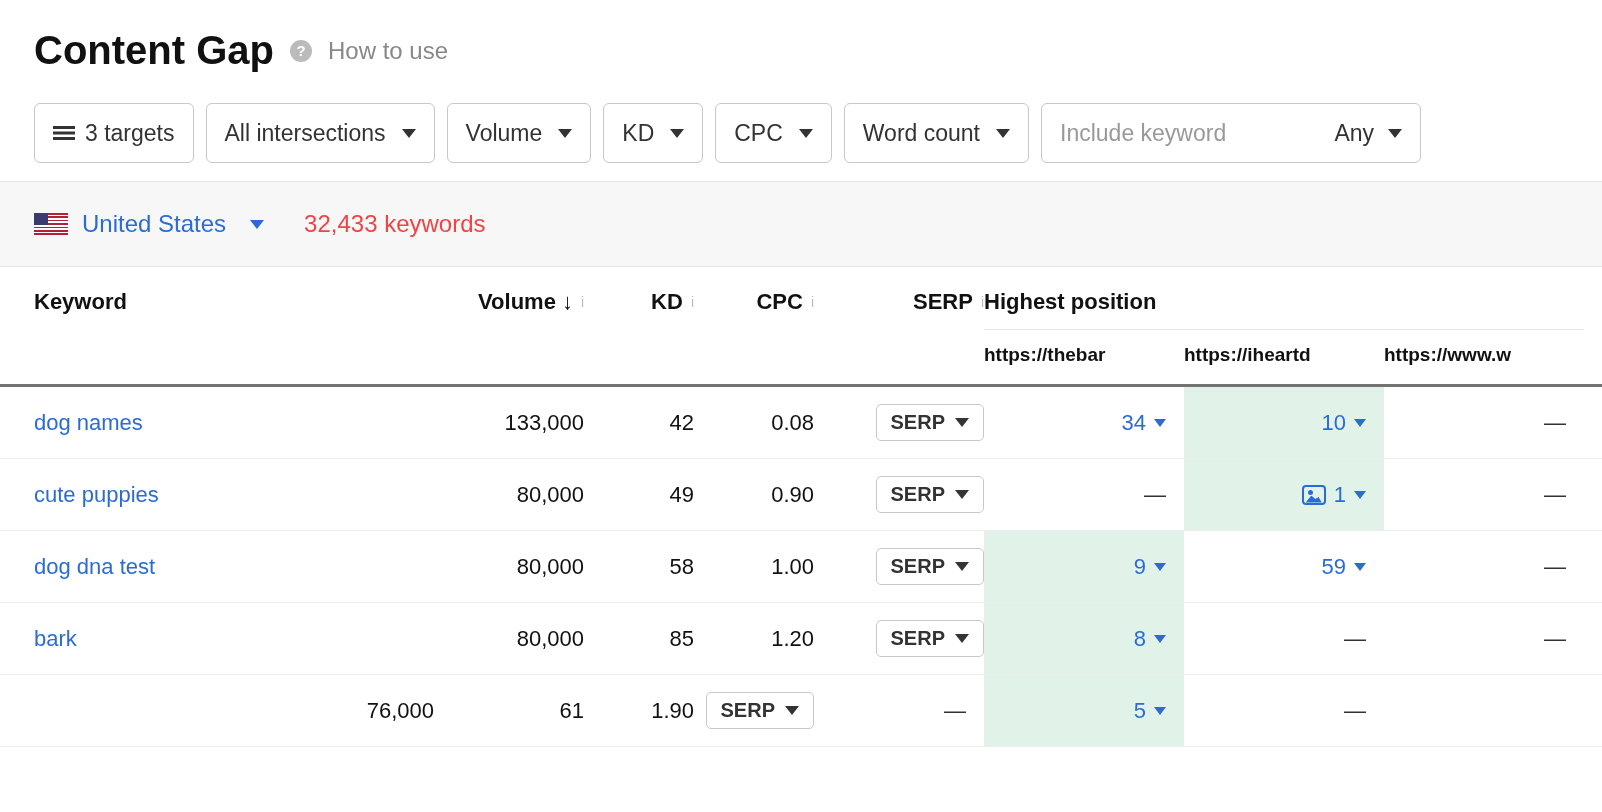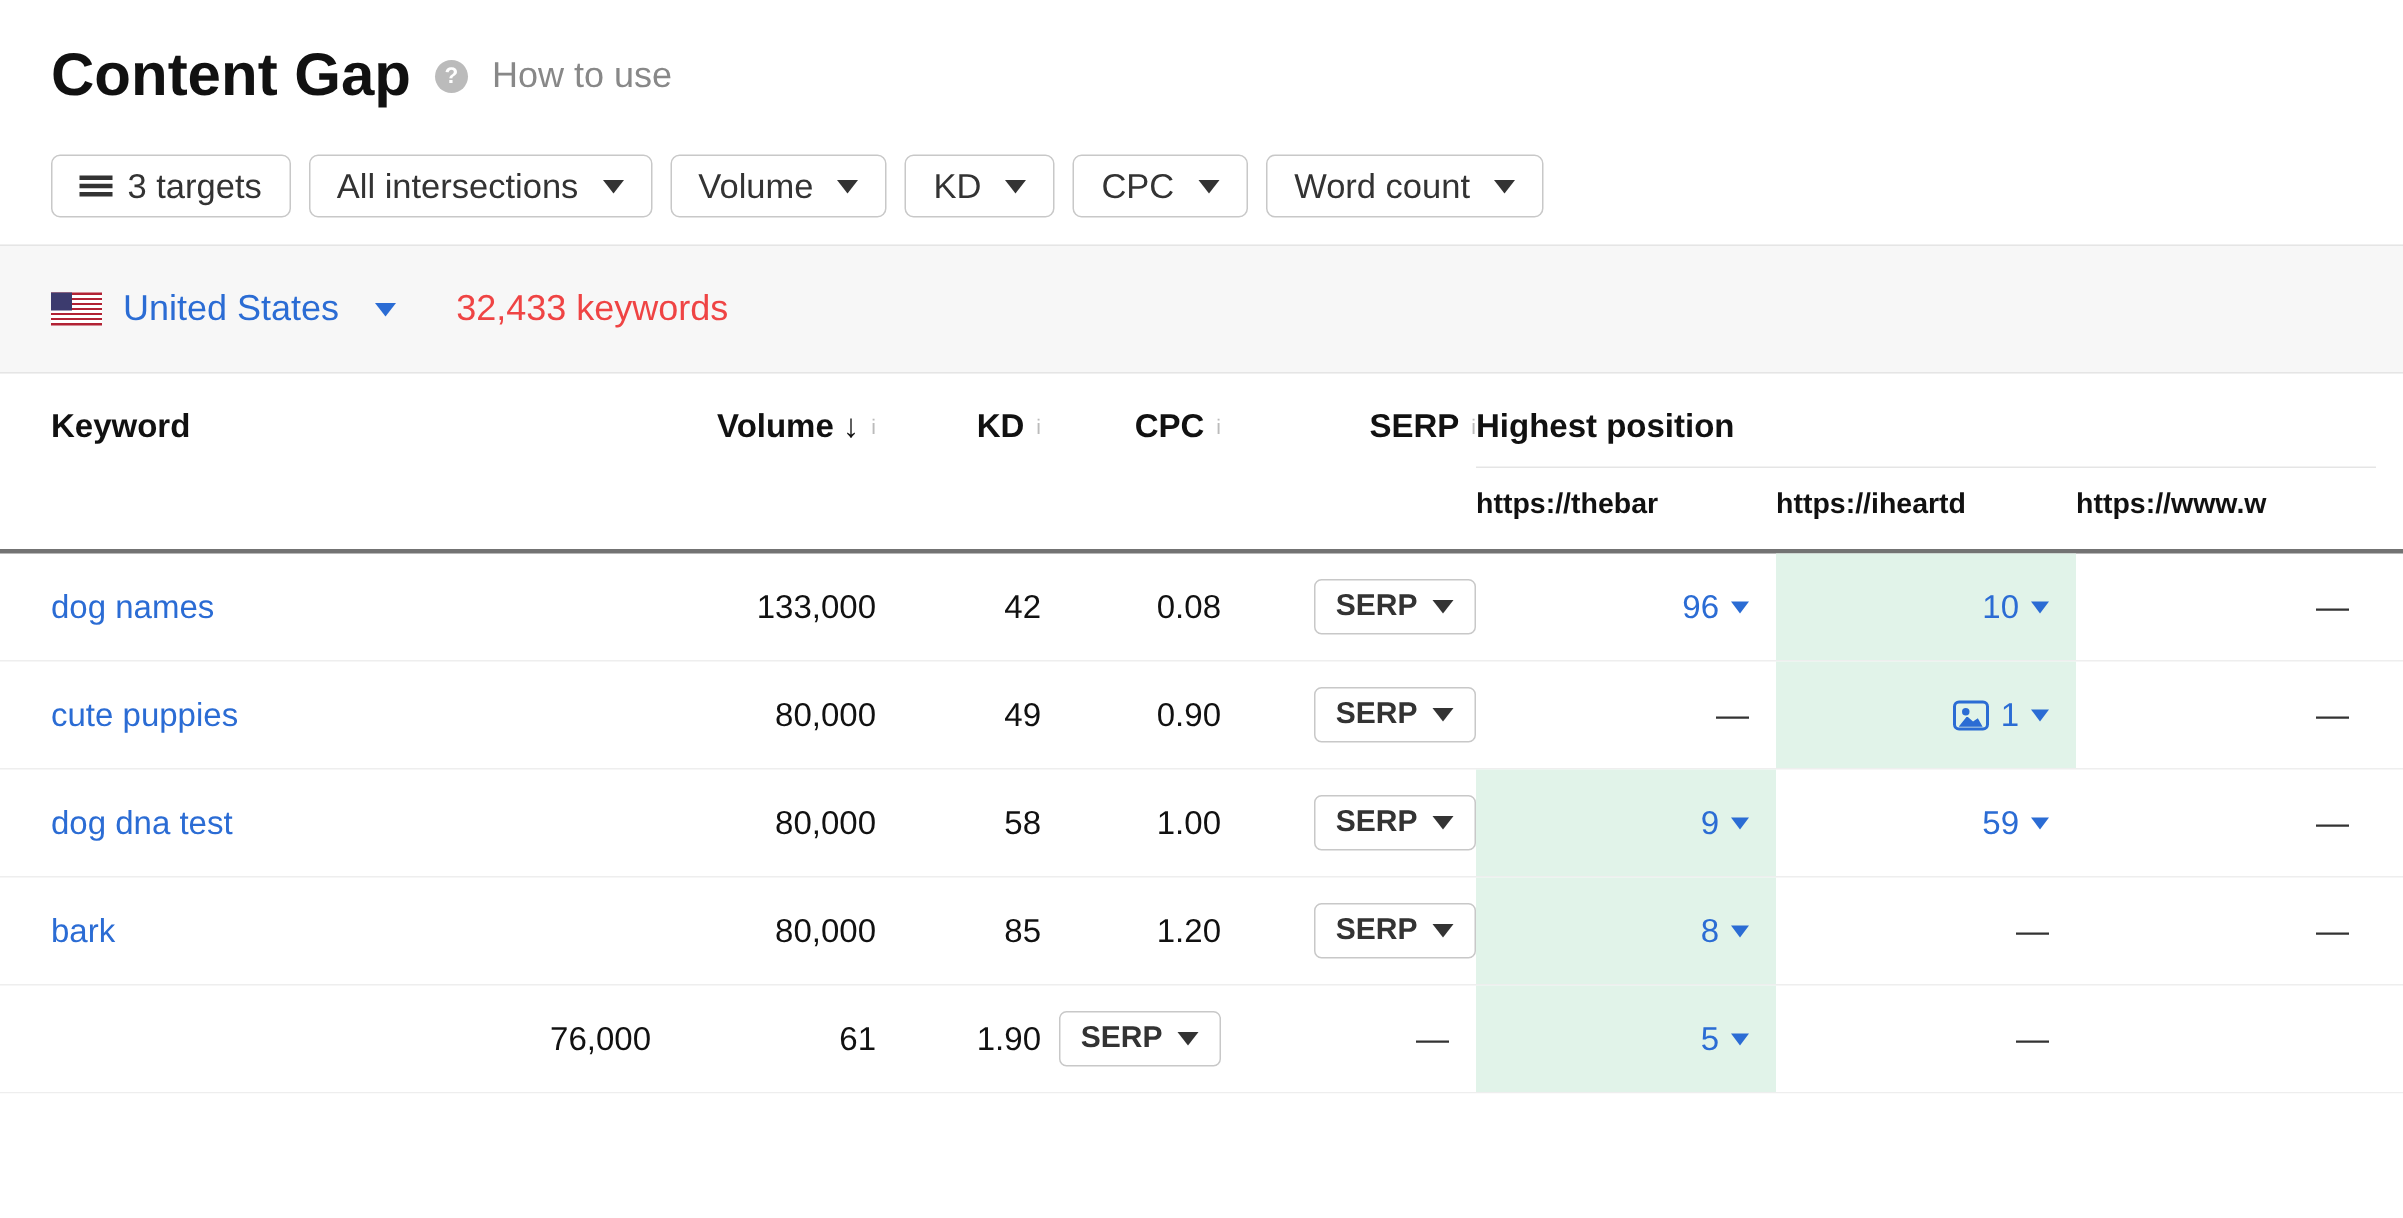--- a/index.html
+++ b/index.html
@@ -3,21 +3,21 @@
 <meta charset="utf-8">
 <style>
 * { box-sizing: border-box; margin: 0; padding: 0; }
 body { font-family: -apple-system, BlinkMacSystemFont, "Segoe UI", Helvetica, Arial, sans-serif; color: #111; background: #fff; font-size: 23px; width: 1602px; }
 .header { padding: 28px 34px 18px 34px; }
 .title-row { display: flex; align-items: center; gap: 16px; margin-bottom: 30px; }
 .page-title { font-size: 40px; font-weight: 700; color: #111; }
 .help-icon { width: 22px; height: 22px; border-radius: 50%; background: #bbb; color: #fff; display: inline-flex; align-items: center; justify-content: center; font-size: 15px; font-weight: 700; }
 .how-to-use { color: #888; font-size: 24px; }
 .filters-row { display: flex; gap: 12px; align-items: center; }
-.filter-btn { display: inline-flex; align-items: center; gap: 10px; border: 1px solid #c8c8c8; border-radius: 6px; padding: 10px 18px; font-size: 23px; color: #333; background: #fff; cursor: pointer; height: 42px; white-space: nowrap; }
+.filter-btn { display: inline-flex; align-items: center; gap: 10px; border: 1px solid #c8c8c8; border-radius: 6px; padding: 10px 18px; font-size: 23px; color: #333; background: #fff; cursor: pointer; height: 60px; white-space: nowrap; }
 .filter-btn .caret { margin-left: 6px; }
 .include-kw { flex: 0 0 auto; width: 380px; justify-content: space-between; color: #333; }
 .include-kw .placeholder { color: #999; }
 .include-kw .any { color: #333; display: inline-flex; align-items: center; gap: 8px; }
 .caret { width: 0; height: 0; border-left: 7px solid transparent; border-right: 7px solid transparent; border-top: 9px solid #333; display: inline-block; }
 .caret.blue { border-top-color: #2b6cd4; }
 .sliders-icon { width: 22px; height: 18px; position: relative; }
 .sliders-icon::before, .sliders-icon::after { content: ""; position: absolute; left: 0; right: 0; height: 3px; background: #333; }
 .sliders-icon::before { top: 2px; }
 .sliders-icon::after { bottom: 2px; }
@@ -84,20 +84,27 @@
       <span class="caret"></span>
     </div>
     <div class="filter-btn">
       <span>CPC</span>
       <span class="caret"></span>
     </div>
     <div class="filter-btn">
       <span>Word count</span>
       <span class="caret"></span>
     </div>
+    <div class="filter-btn include-kw">
+      <span class="placeholder">Include keyword</span>
+      <span class="any">
+        <span>Any</span>
+        <span class="caret"></span>
+      </span>
+    </div>
   </div>
 </div>
 
 <div class="country-bar">
   <div style="display:flex;align-items:center;gap:14px;">
     <span class="flag"></span>
     <span class="country-sel">
       <span>United States</span>
       <span class="caret blue"></span>
     </span>
@@ -143,21 +150,21 @@
         <div class="cell num">42</div>
         <div class="cell num">0.08</div>
         <div class="cell serp">
           <div class="serp-btn">
             <span>SERP</span>
             <span class="caret"></span>
           </div>
         </div>
         <div class="cell pos">
           <span class="pos-val">
-            <span>96</span>
+            <span>34</span>
             <span class="caret"></span>
           </span>
         </div>
         <div class="cell pos highlight">
           <span class="pos-val">
             <span>10</span>
             <span class="caret"></span>
           </span>
         </div>
         <div class="cell pos">

